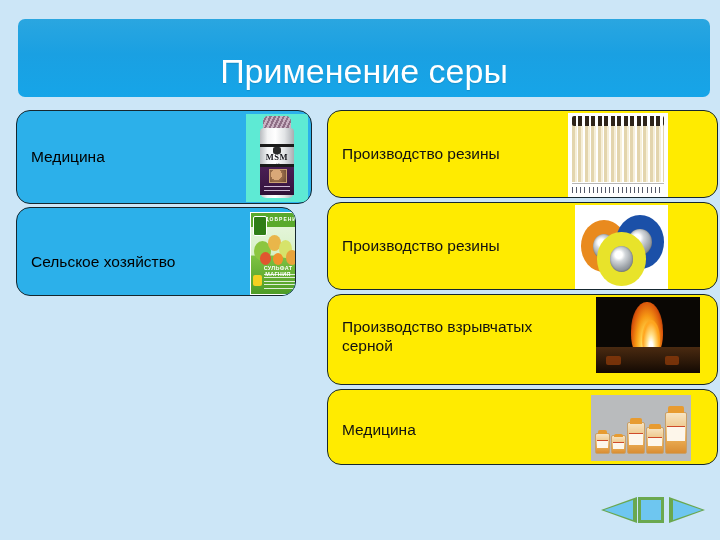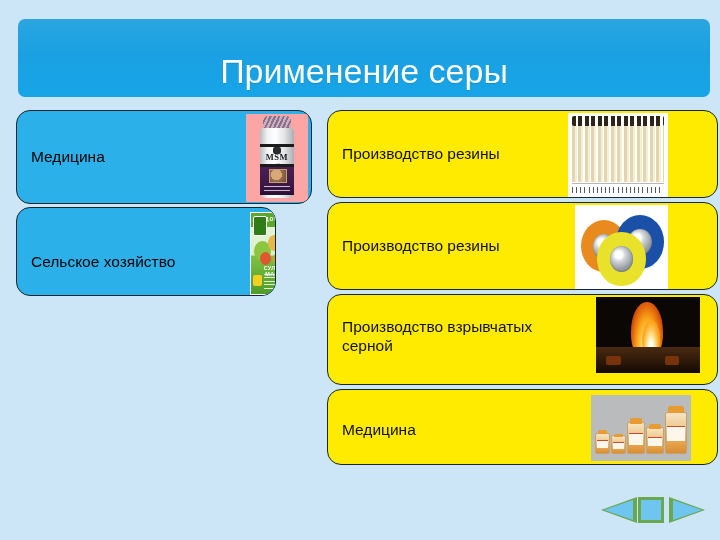--- a/index.html
+++ b/index.html
@@ -79,21 +79,21 @@
   }
 
   
   .thumb {
     position: absolute;
     overflow: hidden;
     background: #ffffff;
   }
 
   
-  .img-bottle { background: #fca5a5; }
+  .img-bottle { background: #5eead4; }
   .img-bottle .body {
     position: absolute;
     left: 22%; top: 16%;
     width: 56%; height: 80%;
     background: linear-gradient(90deg,#b9bcc0 0%, #f2f3f4 22%, #ffffff 45%, #e2e4e6 72%, #a9adb2 100%);
     border-radius: 4px 4px 6px 6px;
   }
   .img-bottle .cap {
     position: absolute;
     left: 27%; top: 2%;
@@ -489,21 +489,21 @@
       <div class="crest"></div>
       <div class="brand">MSM<small>with</small><em>Microhydrin</em></div>
       <div class="band b2"></div>
       <div class="panel">
         <div class="photo"></div>
         <div class="lines"></div>
       </div>
     </div>
   </div>
 
-  <div class="card blue" style="left:16px; top:207px; width:260px; height:89px;">
+  <div class="card blue" style="left:16px; top:207px; width:280px; height:89px;">
     <div class="card-label" style="top:44px;">Сельское хозяйство</div>
     <div class="thumb img-fert" style="left:229px; top:2px; width:62px; height:85px;">
       <div class="packet">
         <div class="hdr">УДОБРЕНИЕ</div>
         <div class="logo"></div>
         <div class="produce">
           <i class="p1"></i>
           <i class="p2"></i>
           <i class="p3"></i>
           <i class="p4"></i>

